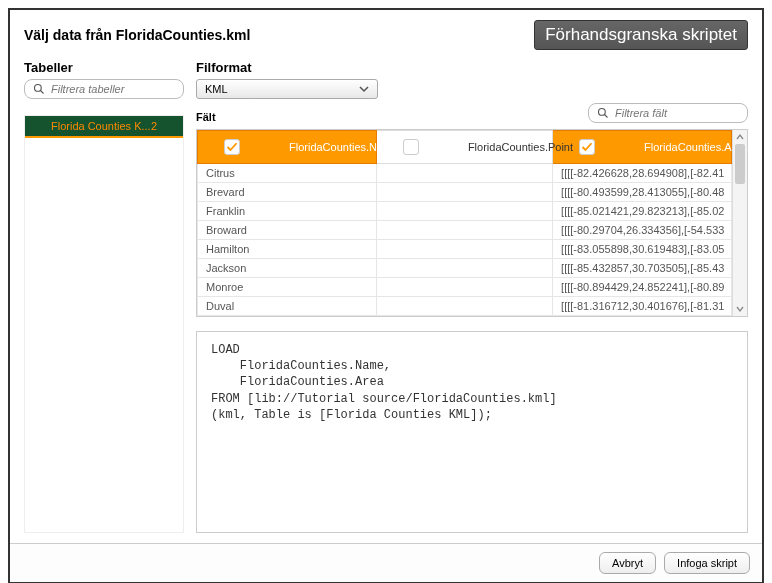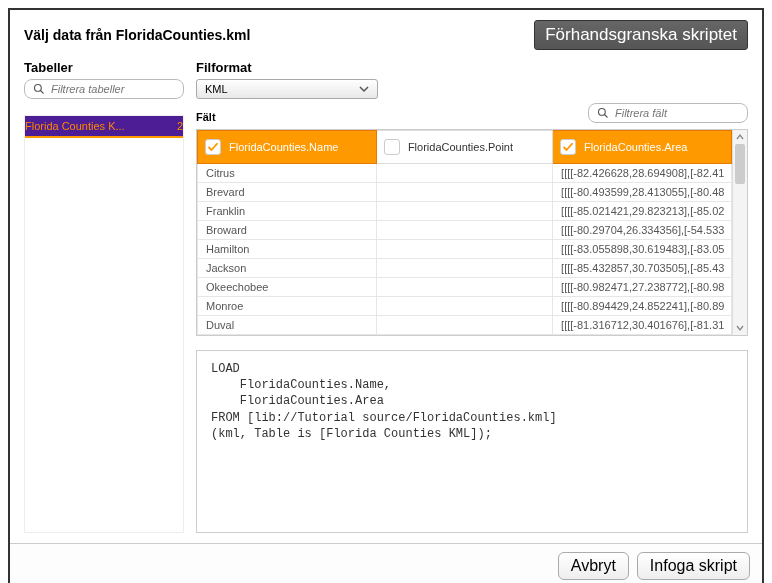--- a/index.html
+++ b/index.html
@@ -13,47 +13,47 @@
   .leftcol { width: 160px; display:flex; flex-direction:column; }
   .rightcol { flex: 1; display:flex; flex-direction:column; min-width: 0; }
   .label { font-size: 13px; font-weight: bold; margin-bottom: 4px; }
   .search-wrap { display: flex; align-items: center; border: 1px solid #bbb; border-radius: 8px; padding: 2px 8px; background: #fff; }
   .search-wrap svg { width: 12px; height: 12px; margin-right: 4px; flex-shrink:0; }
   .search-wrap input { border: none; outline: none; font-size: 11px; font-style: italic; flex: 1; width: 100%; }
   .select-box { display:flex; align-items:center; justify-content:space-between; border:1px solid #aaa; border-radius:3px; background: linear-gradient(#fff,#e8e8e8); padding: 3px 8px; font-size: 11px; cursor:pointer; width: 182px; }
   .select-box svg { width:10px; height:10px; }
 
   .tables-list { margin-top: 16px; border:1px solid #eee; flex:1; }
-  .table-row { display:flex; align-items:flex-start; justify-content:space-between; background:#4c1d95; border-bottom: 2px solid #ff9900; padding: 4px 0; color:#ff8800; font-size:11px; }
+  .table-row { display:flex; align-items:flex-start; justify-content:space-between; background:#14532d; border-bottom: 2px solid #ff9900; padding: 4px 26px; color:#ff8800; font-size:11px; }
   .table-row .count { color:#ff8800; }
 
   .fields-header-row { display:flex; align-items:flex-end; margin-top:4px; margin-bottom:6px;justify-content:flex-end; }
   .fields-label { font-size:11px; font-weight:bold; }
   .fields-search { margin-left:auto; width:160px; }
 
   .grid-wrap { border:1px solid #ccc; position:relative; display:flex; }
   .grid-body { flex:1; min-width:0; }
   table { width: 100%; border-collapse: collapse; table-layout: fixed; font-size: 11px; }
   thead th { padding:0; border:1px solid #e67a00; }
-  .col-head { display:flex; align-items:center; padding: 8px 7px; color:#fff; font-weight:normal; text-align:left; }
+  .col-head { display:flex; align-items:center; padding: 8px 26px; color:#fff; font-weight:normal; text-align:left;gap:41px; }
   .col-head.sel { background:#ff9900; }
   .col-head.unsel { background:#fff; color:#333; border:none; }
   .chk-box { width:16px; height:16px; border-radius:3px; background:#fff; display:inline-flex; align-items:center; justify-content:center; margin-right:8px; flex-shrink:0; border:1px solid #ccc; }
   .chk-box.checked { background:#fff; color:#ff9900; }
   .chk-box.checked svg { width:12px; height:12px; }
   tbody td { border:1px solid #e6e6e6; padding:3px 8px; color:#555; overflow:hidden; white-space:nowrap; text-overflow:clip; }
 
   .scrollbar { width:15px; background:#f4f4f4; border-left:1px solid #ddd; position:relative; }
   .scroll-arrow { height:14px; display:flex; align-items:center; justify-content:center; color:#888; }
   .scroll-thumb { position:absolute; top:14px; left:2px; right:2px; height:40px; background:#ccc; border-radius:2px; }
 
   .script-box { border:1px solid #ccc; margin-top:14px; padding:10px 14px; font-family: 'Courier New', monospace; font-size: 12px; white-space: pre; flex:1; color:#333; overflow:hidden; line-height:1.35; }
 
   .footer { border-top:1px solid #ccc; background:#fdfdfd; padding:8px 12px; display:flex; justify-content:flex-end; gap:8px; }
-  .btn-light { background:linear-gradient(#fff,#eee); border:1px solid #aaa; border-radius:6px; padding:4px 12px; font-size:16px; cursor:pointer; }
+  .btn-light { background:linear-gradient(#fff,#eee); border:1px solid #aaa; border-radius:6px; padding:4px 12px; font-size:11px; cursor:pointer; }
 </style>
 </head>
 <body>
 
 <div class="outer">
   <div class="content-pane">
 
     <div class="header-row">
       <div class="title">Välj data från FloridaCounties.kml</div>
       <button class="btn-dark">Förhandsgranska skriptet</button>
@@ -164,25 +164,20 @@
                     <td>Hamilton</td>
                     <td></td>
                     <td>[[[[-83.055898,30.619483],[-83.05</td>
                   </tr>
                   <tr>
                     <td>Jackson</td>
                     <td></td>
                     <td>[[[[-85.432857,30.703505],[-85.43</td>
                   </tr>
                   <tr>
-                    <td>Okeechobee</td>
-                    <td></td>
-                    <td>[[[[-80.982471,27.238772],[-80.98</td>
-                  </tr>
-                  <tr>
                     <td>Monroe</td>
                     <td></td>
                     <td>[[[[-80.894429,24.852241],[-80.89</td>
                   </tr>
                   <tr>
                     <td>Duval</td>
                     <td></td>
                     <td>[[[[-81.316712,30.401676],[-81.31</td>
                   </tr>
                 </tbody>

